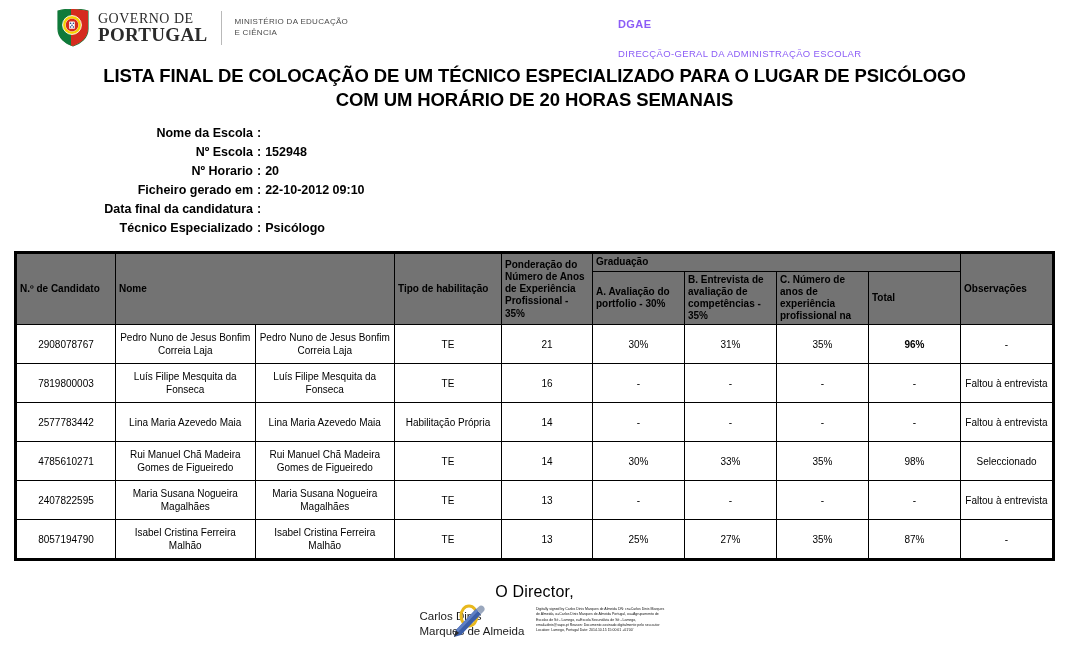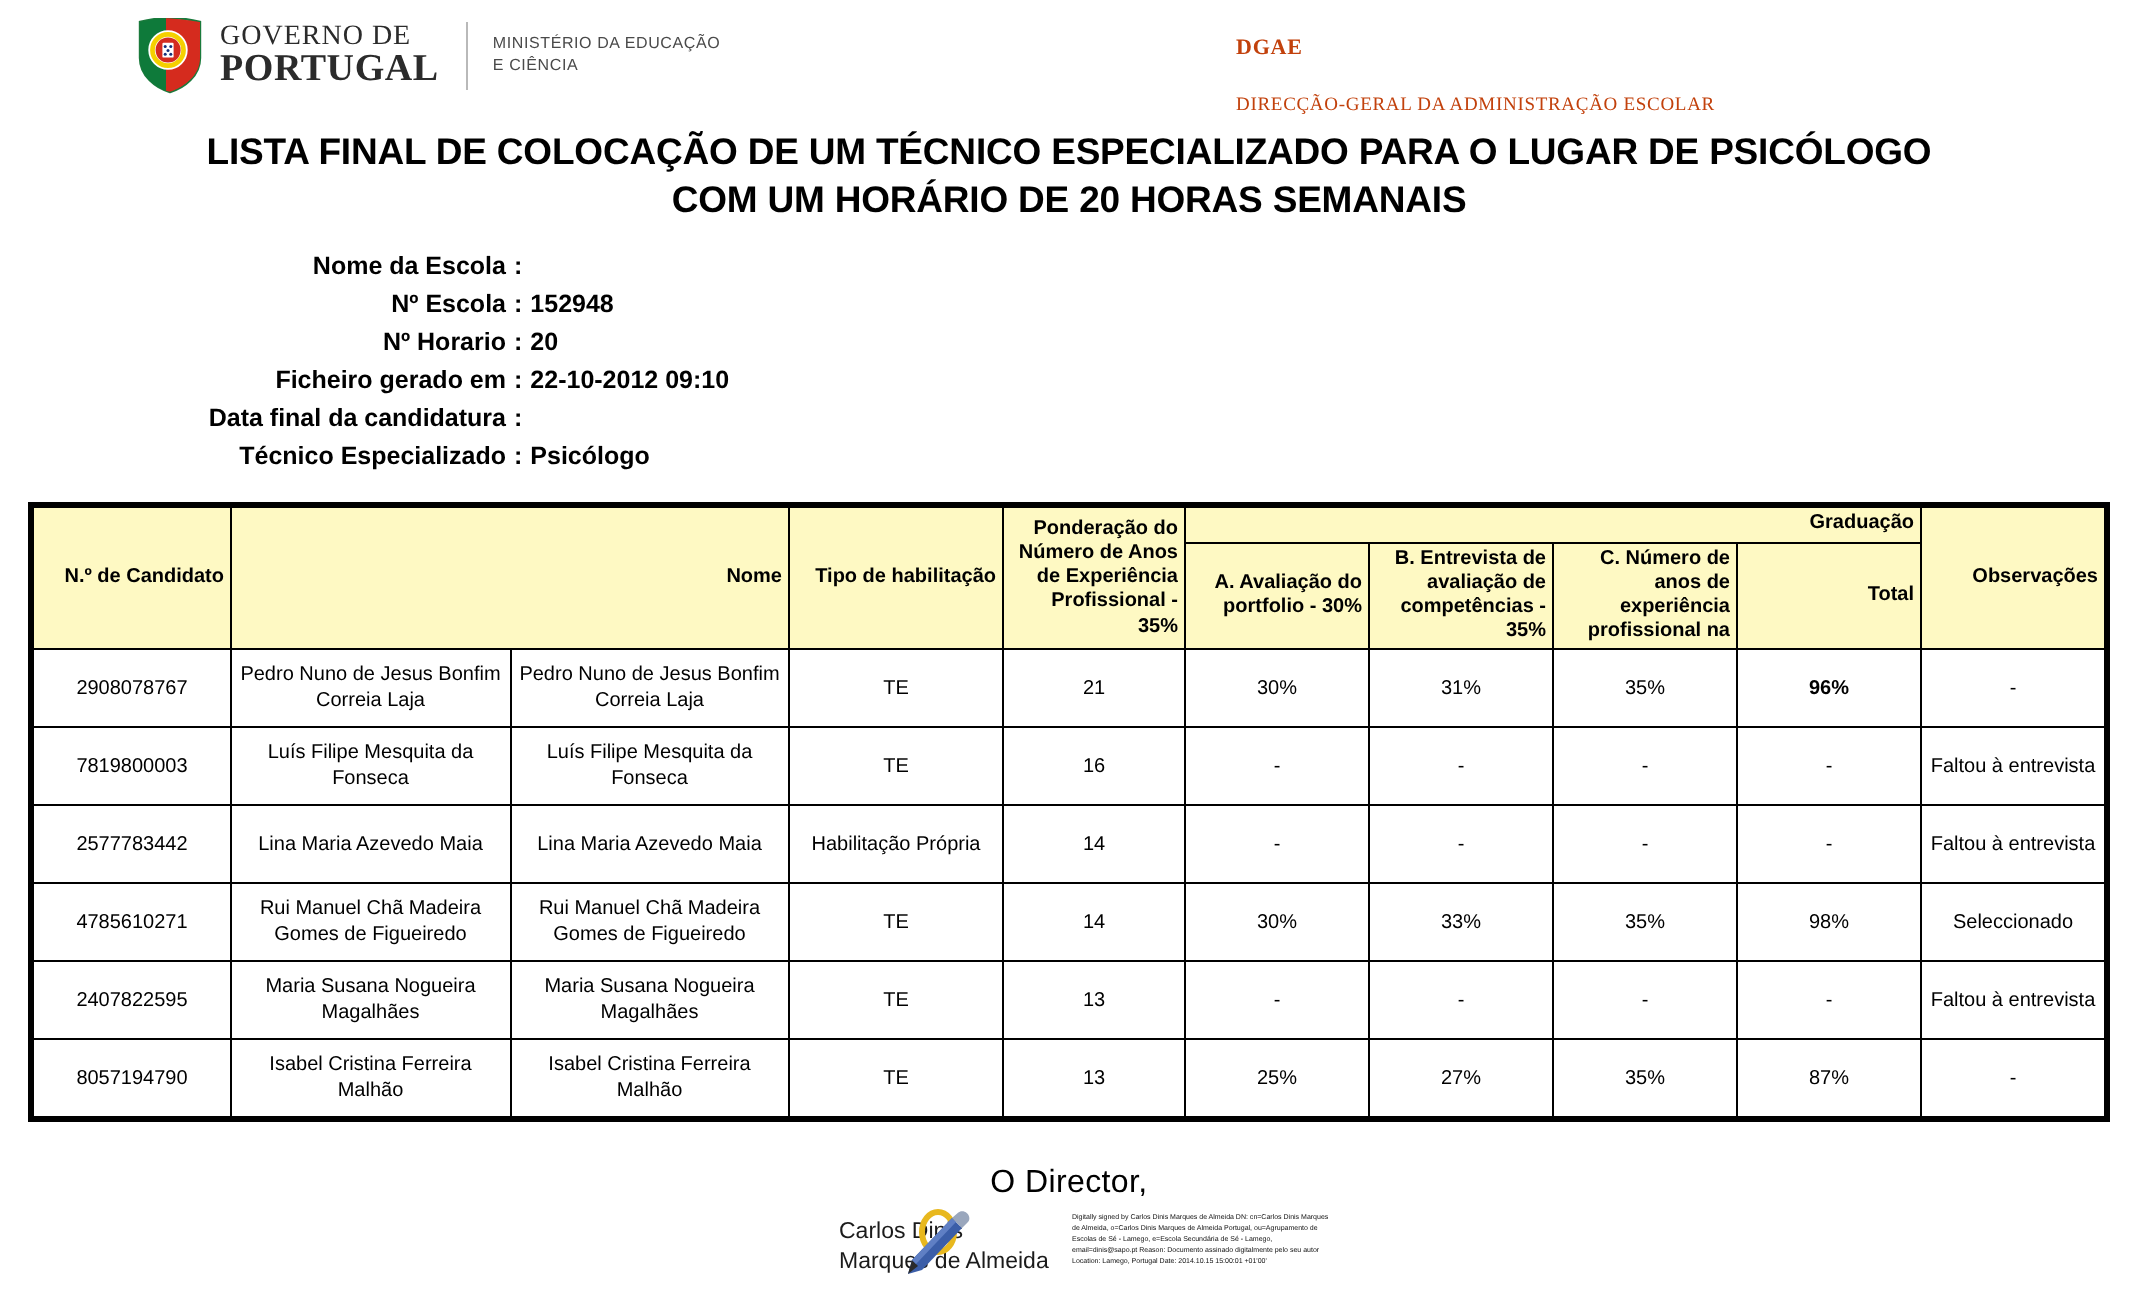--- a/index.html
+++ b/index.html
@@ -16,21 +16,21 @@
     position: relative;
   }
 
   
   .masthead {
     position: relative;
     height: 56px;
   }
   .gov-logo {
     position: absolute;
-    left: 68px;
+    left: 56px;
     top: 8px;
     display: flex;
     align-items: center;
     height: 40px;
   }
   .shield {
     position: relative;
     width: 34px;
     height: 38px;
     flex: 0 0 auto;
@@ -64,22 +64,21 @@
     font-size: 8px;
     line-height: 1.35;
     color: #4a4a4a;
     letter-spacing: 0.3px;
     text-transform: uppercase;
   }
   .dgae {
     position: absolute;
     left: 618px;
     top: 18px;
-    color: #c2410c;
-    font-family: Liberation Serif, serif;
+    color: #8b5cf6;
   }
   .dgae .dg1 {
     font-size: 11px;
     font-weight: bold;
     letter-spacing: 0.4px;
     display: block;
   }
   .dgae .dg2 {
     font-size: 9.5px;
     letter-spacing: 0.35px;
@@ -137,23 +136,23 @@
   }
   table.grid th, table.grid td {
     border: 1px solid #000;
     font-size: 10px;
     padding: 2px 3px;
     vertical-align: middle;
     word-wrap: break-word;
     overflow: hidden;
   }
   table.grid thead th {
-    background: #fef9c3;
-    font-weight: bold;
-    text-align: right;
+    background: #737373;
+    font-weight: bold;
+    text-align: left;
     line-height: 1.22;
   }
   th.hdr-small { font-size: 9.5px; }
   th.h-cand { width: 92px; }
   th.h-nome { width: 272px; }
   th.h-hab  { width: 100px; }
   th.h-pond { width: 84px; }
   th.h-a    { width: 78px; }
   th.h-b    { width: 78px; }
   th.h-c    { width: 78px; }

